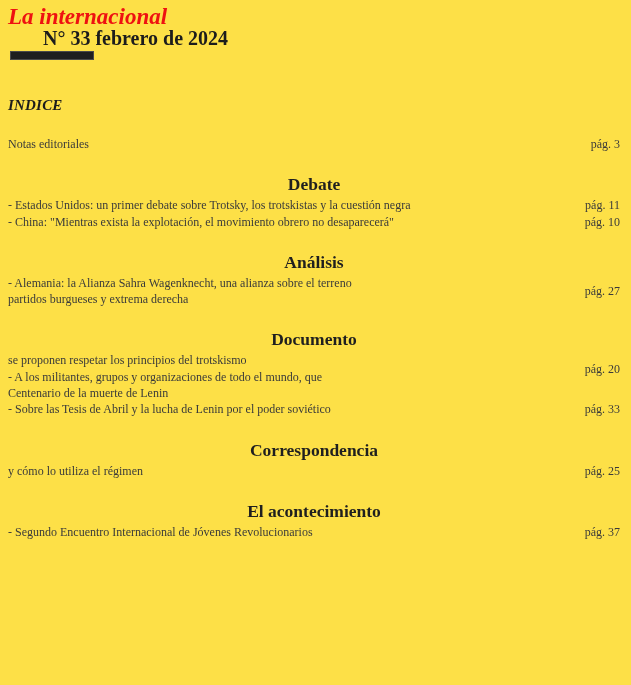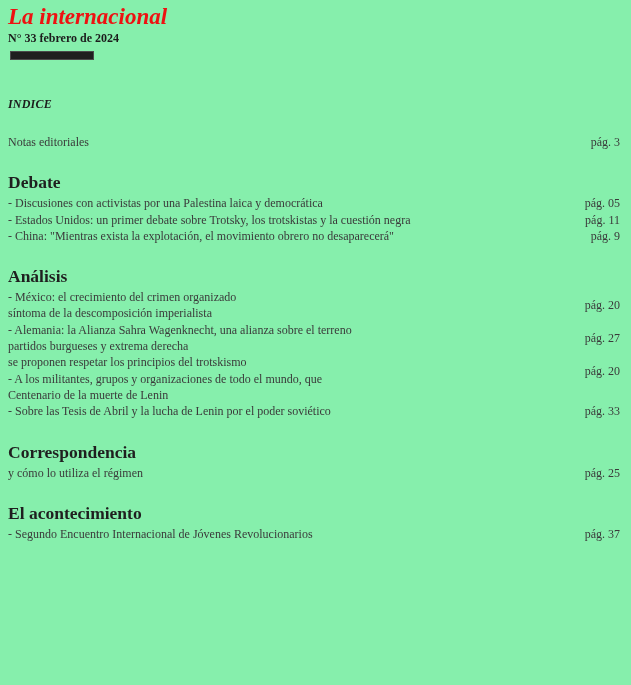--- a/index.html
+++ b/index.html
@@ -6,71 +6,73 @@
     margin: 0;
     padding: 0;
     background: #ffffff;
   }
   .page {
     position: relative;
     width: 631px;
     height: 685px;
     box-sizing: border-box;
     padding: 4px 11px 0 8px;
-    background: #86efac;
+    background: #fde047;
     font-family: "Liberation Serif", serif;
     color: #3a3a3a;
     overflow: hidden;
   }
   
   .masthead-title {
     margin: 0;
     font-size: 23px;
     line-height: 25px;
     font-weight: bold;
     font-style: italic;
     color: #ee1111;
   }
   .issue-line {
     margin-top: 1px;
-    font-size: 12px;
+    font-size: 20px;
     line-height: 17px;
     font-weight: bold;
     color: #1c1c1c;
+    margin-left: 35px;
   }
   .masthead-rule {
     width: 84px;
     height: 9px;
     background: #1f1f1f;
     border: 1px solid #4a4a4a;
     box-sizing: border-box;
     margin: 4px 0 0 2px;
   }
   
   .index-label {
     margin-top: 37px;
-    font-size: 12px;
+    font-size: 15px;
     font-weight: bold;
     font-style: italic;
     color: #1c1c1c;
     letter-spacing: 0.2px;
   }
   
   .toc {
     margin-top: 22px;
   }
   .toc-section {
     margin: 0;
   }
   .sec-heading {
     margin: 22px 0 3px 0;
     font-size: 17.5px;
     line-height: 20px;
     font-weight: bold;
     color: #1f1f1f;
+    text-align: center;
   }
   .toc-section:first-child .toc-item:first-child {
     margin-top: 0;
   }
   .toc-item {
     display: flex;
     justify-content: space-between;
     align-items: center;
     font-size: 12px;
     line-height: 16.3px;
@@ -108,55 +110,43 @@
           <div class="item-lines">
             <div class="line">Notas editoriales</div>
           </div>
           <div class="item-page">pág. 3</div>
         </div>
       </section>
       <section class="toc-section">
         <h2 class="sec-heading">Debate</h2>
         <div class="toc-item">
           <div class="item-lines">
-            <div class="line">- Discusiones con activistas por una Palestina laica y democrática</div>
-          </div>
-          <div class="item-page">pág. 05</div>
-        </div>
-        <div class="toc-item">
-          <div class="item-lines">
             <div class="line">- Estados Unidos: un primer debate sobre Trotsky, los trotskistas y la cuestión negra</div>
           </div>
           <div class="item-page">pág. 11</div>
         </div>
         <div class="toc-item">
           <div class="item-lines">
             <div class="line">- China: "Mientras exista la explotación, el movimiento obrero no desaparecerá"</div>
           </div>
-          <div class="item-page">pág. 9</div>
+          <div class="item-page">pág. 10</div>
         </div>
       </section>
       <section class="toc-section">
         <h2 class="sec-heading">Análisis</h2>
-        <div class="toc-item">
-          <div class="item-lines">
-            <div class="line">- México: el crecimiento del crimen organizado</div>
-            <div class="line">síntoma de la descomposición imperialista</div>
-          </div>
-          <div class="item-page">pág. 20</div>
-        </div>
         <div class="toc-item">
           <div class="item-lines">
             <div class="line">- Alemania: la Alianza Sahra Wagenknecht, una alianza sobre el terreno</div>
             <div class="line">partidos burgueses y extrema derecha</div>
           </div>
           <div class="item-page">pág. 27</div>
         </div>
       </section>
       <section class="toc-section">
+        <h2 class="sec-heading">Documento</h2>
         <div class="toc-item">
           <div class="item-lines">
             <div class="line">se proponen respetar los principios del trotskismo</div>
             <div class="line">- A los militantes, grupos y organizaciones de todo el mundo, que</div>
           </div>
           <div class="item-page">pág. 20</div>
         </div>
         <div class="toc-item">
           <div class="item-lines">
             <div class="line">Centenario de la muerte de Lenin</div>

